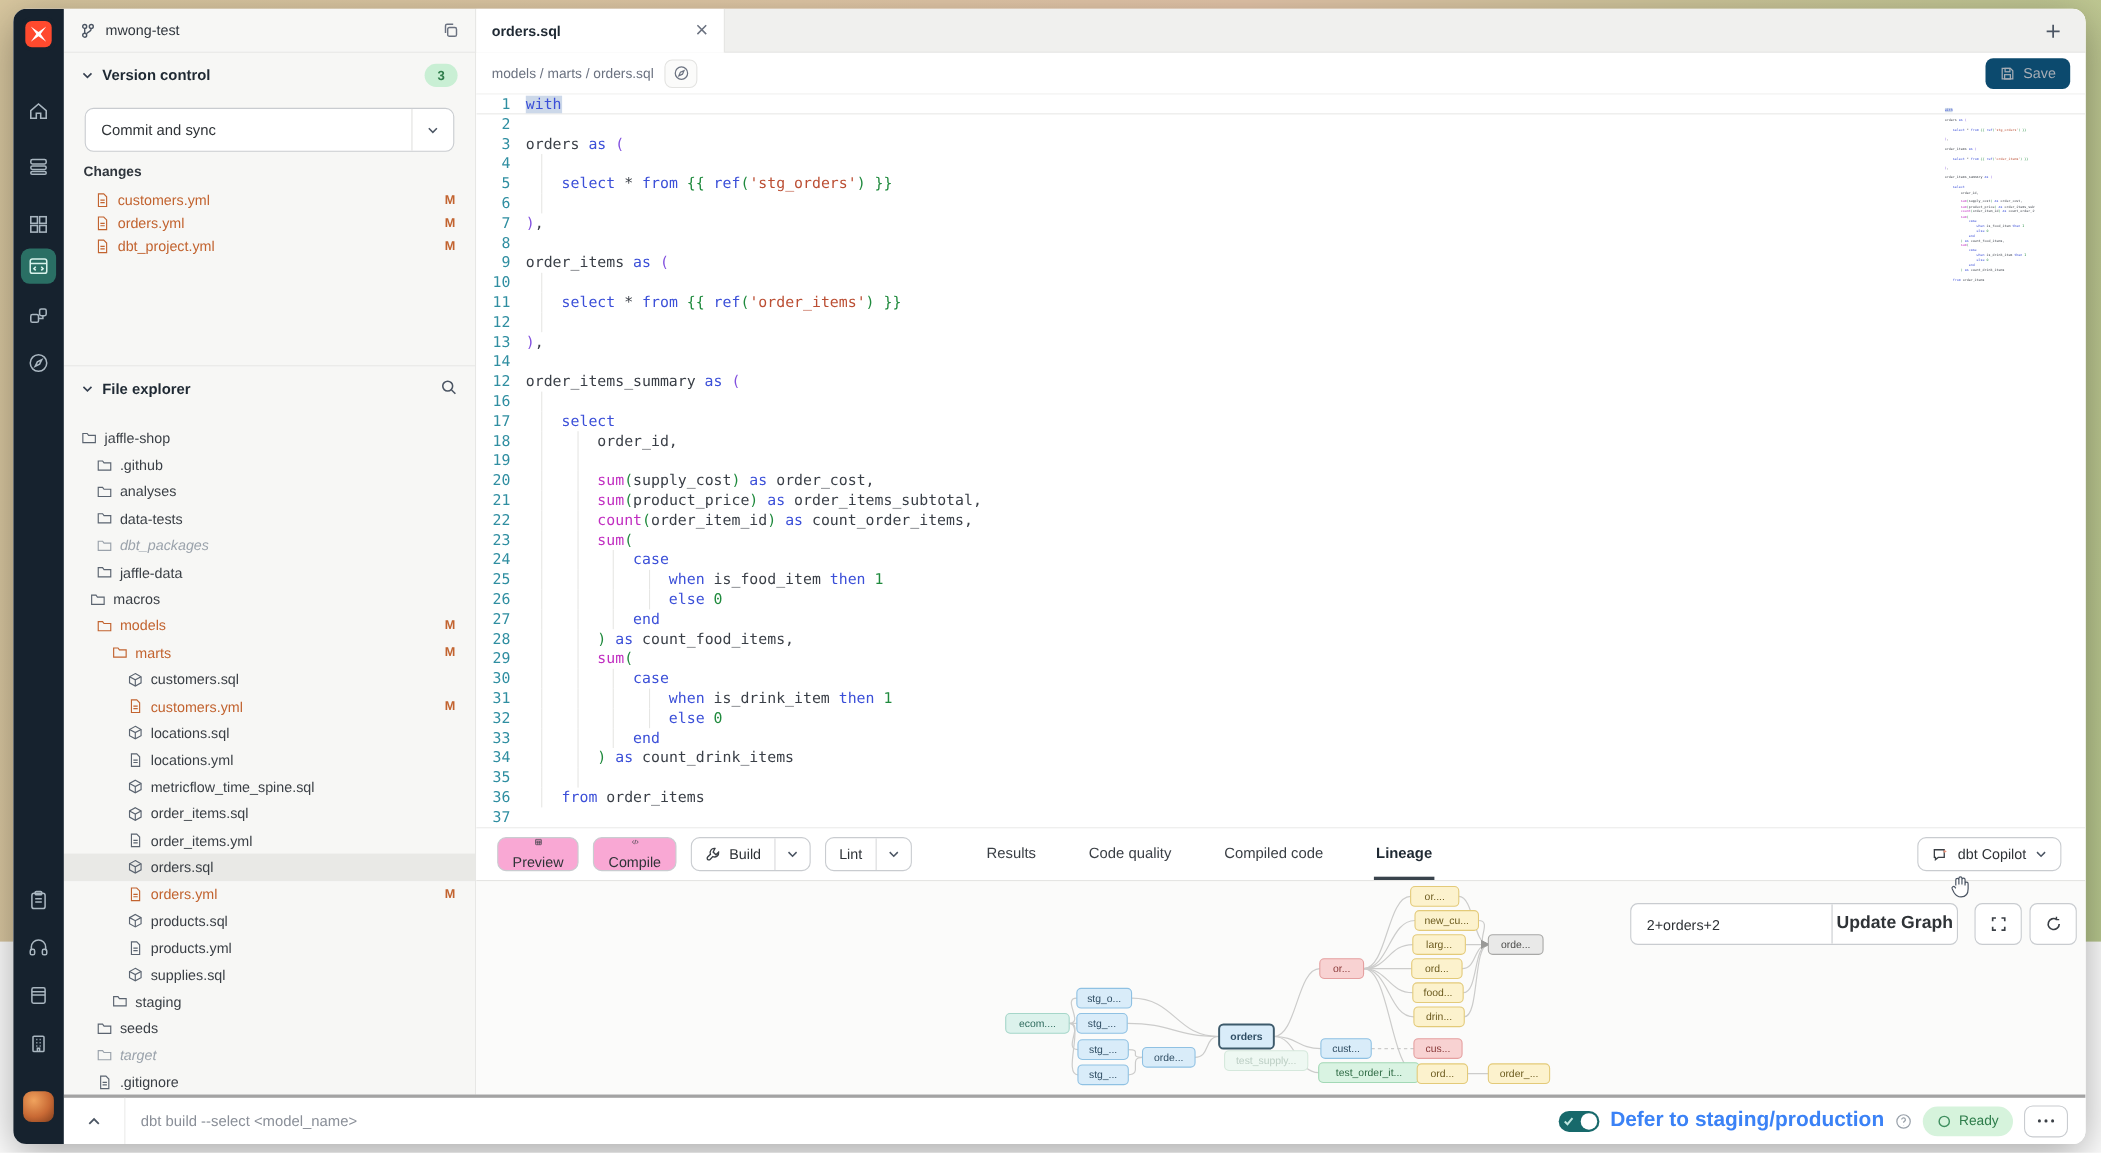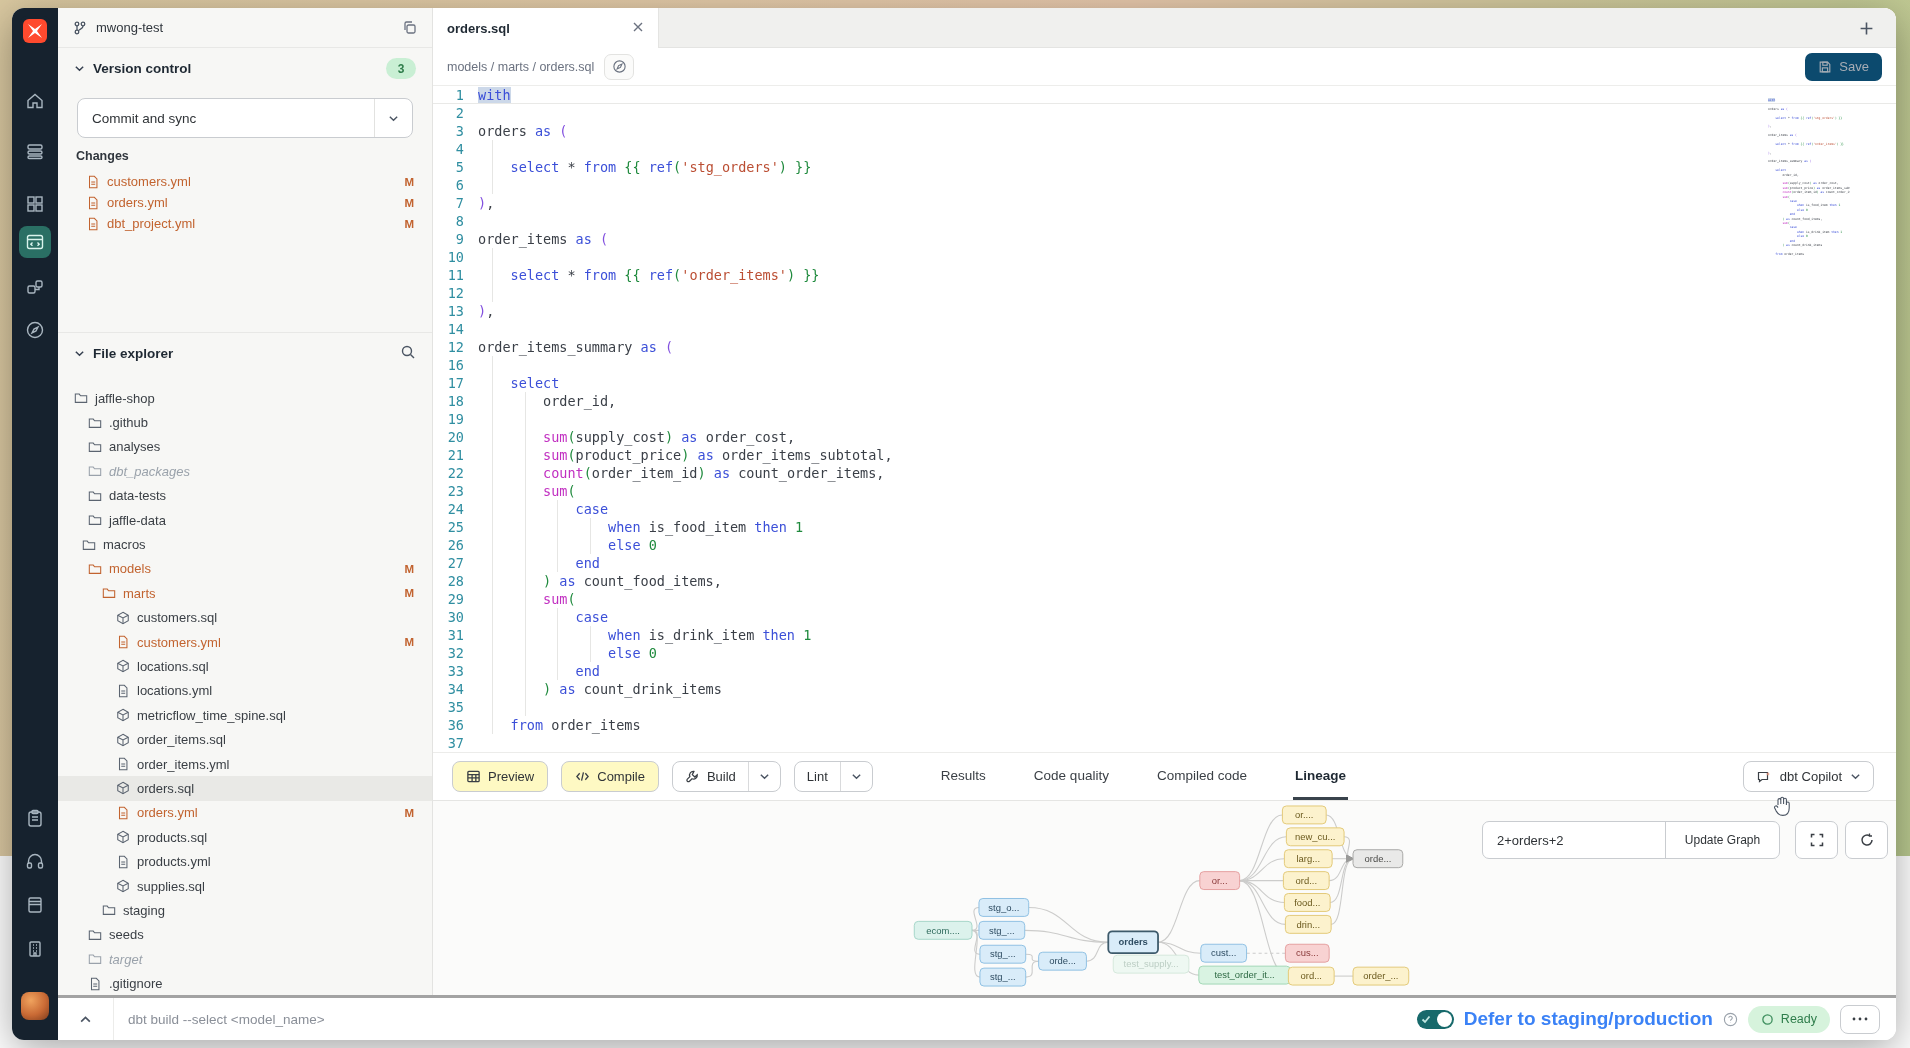--- a/index.html
+++ b/index.html
@@ -73,39 +73,39 @@
   .tk-id,.tk-op,.tk-pun{color:#3a3f47}
   .tk-selkw{color:#3b4fd8; background:#ccd8e9;}
   .minimap { position:absolute; left:1335px; top:12px; width:82px; height:180px; overflow:hidden;
     font-family:"DejaVu Sans Mono",monospace; }
   .ml { height:4.4px; line-height:4.4px; font-size:3px; white-space:pre; }
 
   
   .toolbar { position:absolute; left:0; top:744px; width:100%; height:48px; background:#fff; border-top:1px solid #ececea;
     display:flex; align-items:stretch; padding-left:19px; }
   .tbwrap { display:flex; align-items:center; gap:13px; }
-  .btn { height:31px; background:#fef9c3; border:1px solid #c9ccd0; border-radius:8px; display:flex; align-items:center;
-    gap:7px; padding:0 13px; font-size:13px; color:#2f3337; }
+  .btn { height:31px; background:#f9a8d4; border:1px solid #c9ccd0; border-radius:8px; display:flex; align-items:center;
+    gap:7px; padding:0 13px; font-size:13px; color:#2f3337;flex-direction:column; }
   .btn svg { stroke:#3a3f45; fill:none; stroke-width:1.4; }
   .split { display:flex; align-items:stretch; height:31px; border:1px solid #c9ccd0; border-radius:8px; background:#fff; overflow:hidden; }
   .split .seg1 { display:flex; align-items:center; gap:7px; padding:0 12px; font-size:13px; color:#2f3337; }
   .split .seg2 { width:32px; border-left:1px solid #d9dadc; display:flex; align-items:center; justify-content:center; }
   .rtabs { display:flex; margin-left:66px; gap:44px; }
   .rtab { display:flex; align-items:center; font-size:13.5px; color:#3a3f45; border-bottom:3px solid transparent; padding:0 2px; }
   .rtab.active { border-bottom-color:#39434c; font-weight:bold; color:#1f2933; }
   .copilot { margin-left:auto; margin-right:22px; align-self:center; height:31px; border:1px solid #c9ccd0; border-radius:8px;
     display:flex; align-items:center; gap:8px; padding:0 12px; font-size:13px; color:#2f3337; background:#fff; }
 
   
   .lineage { position:absolute; left:0; top:792px; width:100%; height:195px; background:#fbfbfa; border-top:1px solid #e5e5e3; }
   .lin-controls { position:absolute; left:1049px; top:20px; display:flex; height:38px; border:1px solid #c9ccd0;
     border-radius:7px; background:#fff; overflow:hidden; }
   .lin-input { width:182px; display:flex; align-items:center; padding-left:14px; font-size:13px; color:#2f3337; }
   .lin-update { width:114px; border-left:1px solid #c9ccd0; display:flex; align-items:center; justify-content:center;
-    font-size:12px; font-weight:normal; color:#2f3337; }
+    font-size:16px; font-weight:bold; color:#2f3337; }
   .sq-btn { position:absolute; top:20px; width:43px; height:38px; border:1px solid #c9ccd0; border-radius:7px; background:#fff;
     display:flex; align-items:center; justify-content:center; }
   .graph-svg { position:absolute; left:0; top:0; width:100%; height:100%; }
   .hand { position:absolute; left:1340px; top:-6px; z-index:5; }
 
   
   .statusbar { position:absolute; left:46px; bottom:0; width:1838px; height:45px; background:#fff; border-top:3px solid #a3a3a3;
     display:flex; align-items:center; z-index:20; }
   .sb-caret { width:56px; display:flex; align-items:center; justify-content:center; height:100%; border-right:1px solid #ececea; }
   .sb-cmd { padding-left:14px; font-size:13.5px; color:#8a8f98; flex:1; }
@@ -289,31 +289,31 @@
               <path d="M1.5 3.5 H6 L7.5 5.5 H14.5 V13 H1.5 Z"></path>
             </svg>
             <span>.github</span>
           </div>
           <div class="trow" style="padding-left: 30px;">
             <svg width="14" height="14" viewBox="0 0 16 16" fill="none" stroke="#5b6470" stroke-width="1.2">
               <path d="M1.5 3.5 H6 L7.5 5.5 H14.5 V13 H1.5 Z"></path>
             </svg>
             <span>analyses</span>
           </div>
+          <div class="trow" style="padding-left: 30px;">
+            <svg width="14" height="14" viewBox="0 0 16 16" fill="none" stroke="#5b6470" stroke-width="1.2">
+              <path d="M1.5 3.5 H6 L7.5 5.5 H14.5 V13 H1.5 Z"></path>
+            </svg>
+            <span>data-tests</span>
+          </div>
           <div class="trow muted" style="padding-left: 30px;">
             <svg width="14" height="14" viewBox="0 0 16 16" fill="none" stroke="#9aa2ab" stroke-width="1.2">
               <path d="M1.5 3.5 H6 L7.5 5.5 H14.5 V13 H1.5 Z"></path>
             </svg>
             <span>dbt_packages</span>
-          </div>
-          <div class="trow" style="padding-left: 30px;">
-            <svg width="14" height="14" viewBox="0 0 16 16" fill="none" stroke="#5b6470" stroke-width="1.2">
-              <path d="M1.5 3.5 H6 L7.5 5.5 H14.5 V13 H1.5 Z"></path>
-            </svg>
-            <span>data-tests</span>
           </div>
           <div class="trow" style="padding-left: 30px;">
             <svg width="14" height="14" viewBox="0 0 16 16" fill="none" stroke="#5b6470" stroke-width="1.2">
               <path d="M1.5 3.5 H6 L7.5 5.5 H14.5 V13 H1.5 Z"></path>
             </svg>
             <span>jaffle-data</span>
           </div>
           <div class="trow" style="padding-left: 24px;">
             <svg width="14" height="14" viewBox="0 0 16 16" fill="none" stroke="#5b6470" stroke-width="1.2">
               <path d="M1.5 3.5 H6 L7.5 5.5 H14.5 V13 H1.5 Z"></path>

